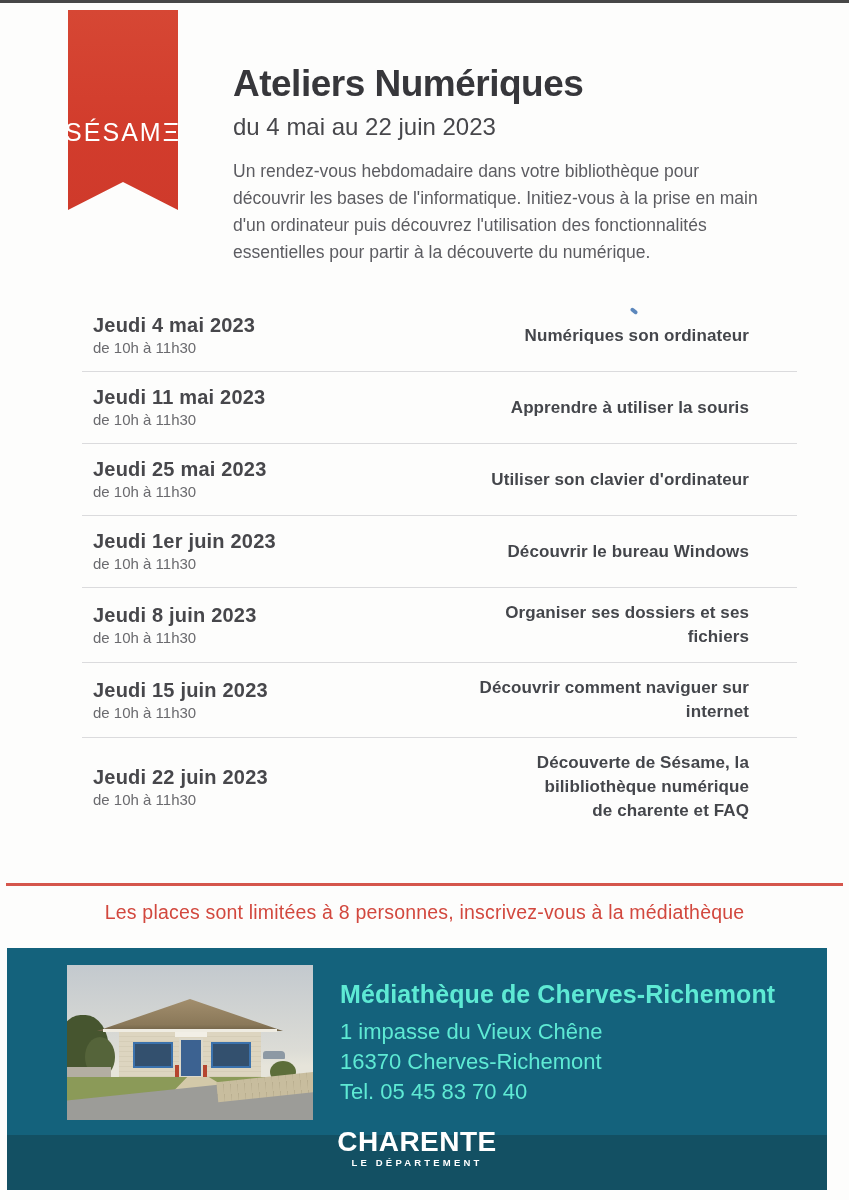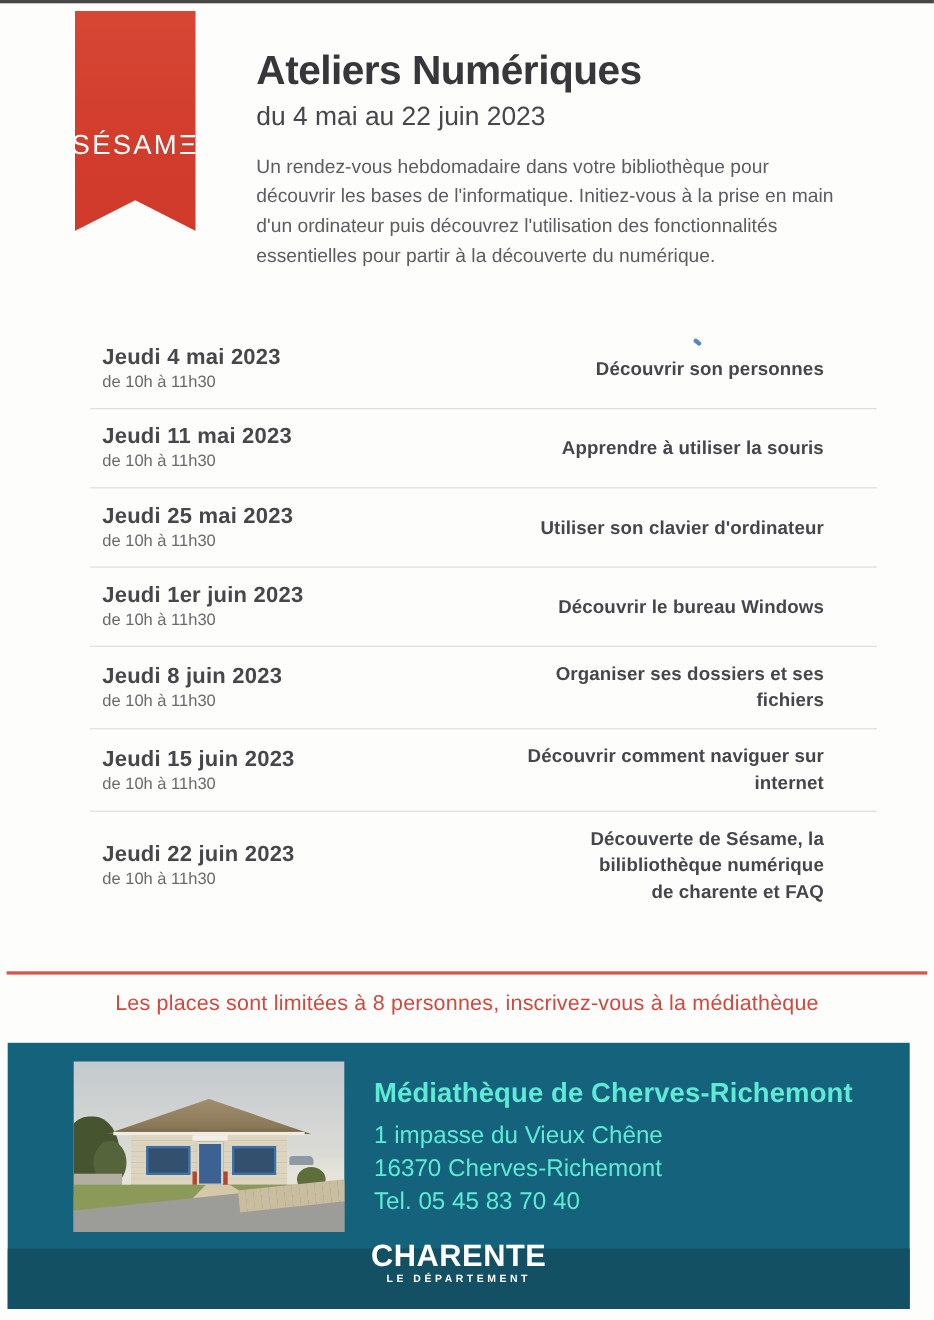--- a/index.html
+++ b/index.html
@@ -20,21 +20,21 @@
     background:linear-gradient(180deg,#d64734 0%,#d23c2c 60%,#cf3a2b 100%);
     clip-path:polygon(0 0, 100% 0, 100% 100%, 50% 86%, 0 100%);
     display:flex; align-items:center; justify-content:center;
   }
   .ribbon-text {
     color:#ffffff; font-size:25px; font-weight:400; letter-spacing:2px;
     margin-top:45px;
   }
 
   
-  .header { position:absolute; left:233px; top:44px; width:566px; }
+  .header { position:absolute; left:233px; top:64px; width:566px; }
   .title { font-size:37px; font-weight:700; color:#37373b; letter-spacing:-0.5px; line-height:1.1; }
   .subtitle { font-size:24px; font-weight:400; color:#47474b; margin-top:8px; }
   .description { margin-top:17px; font-size:17.5px; line-height:27px; color:#5c5c61; }
 
   
   .schedule { position:absolute; left:82px; top:300px; width:715px; }
   .row {
     display:flex; align-items:center; justify-content:space-between;
     padding:13px 48px 13px 11px;
     border-bottom:1.5px solid #dbdbdd;
@@ -130,21 +130,21 @@
   <div class="subtitle">du 4 mai au 22 juin 2023</div>
   <p class="description">Un rendez-vous hebdomadaire dans votre bibliothèque pour<br>découvrir les bases de l'informatique. Initiez-vous à la prise en main<br>d'un ordinateur puis découvrez l'utilisation des fonctionnalités<br>essentielles pour partir à la découverte du numérique.</p>
 </div>
 
 <div class="schedule">
   <div class="row">
     <div class="row-date-block">
       <div class="row-date">Jeudi 4 mai 2023</div>
       <div class="row-time">de 10h à 11h30</div>
     </div>
-    <div class="row-topic">Découvrir son personnes</div>
+    <div class="row-topic">Numériques son ordinateur</div>
   </div>
   <div class="row">
     <div class="row-date-block">
       <div class="row-date">Jeudi 11 mai 2023</div>
       <div class="row-time">de 10h à 11h30</div>
     </div>
     <div class="row-topic">Apprendre à utiliser la souris</div>
   </div>
   <div class="row">
     <div class="row-date-block">

